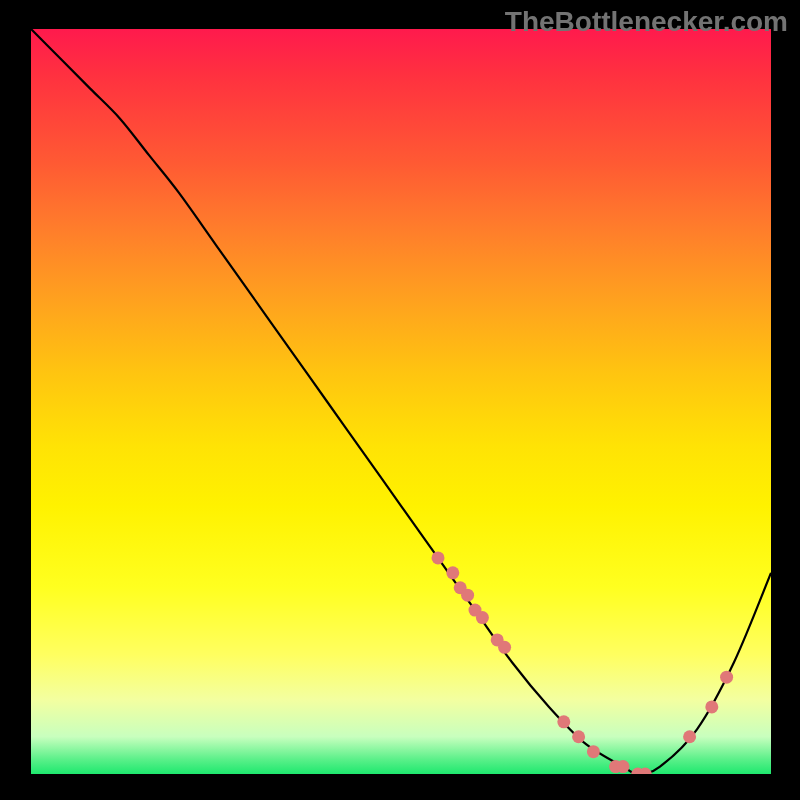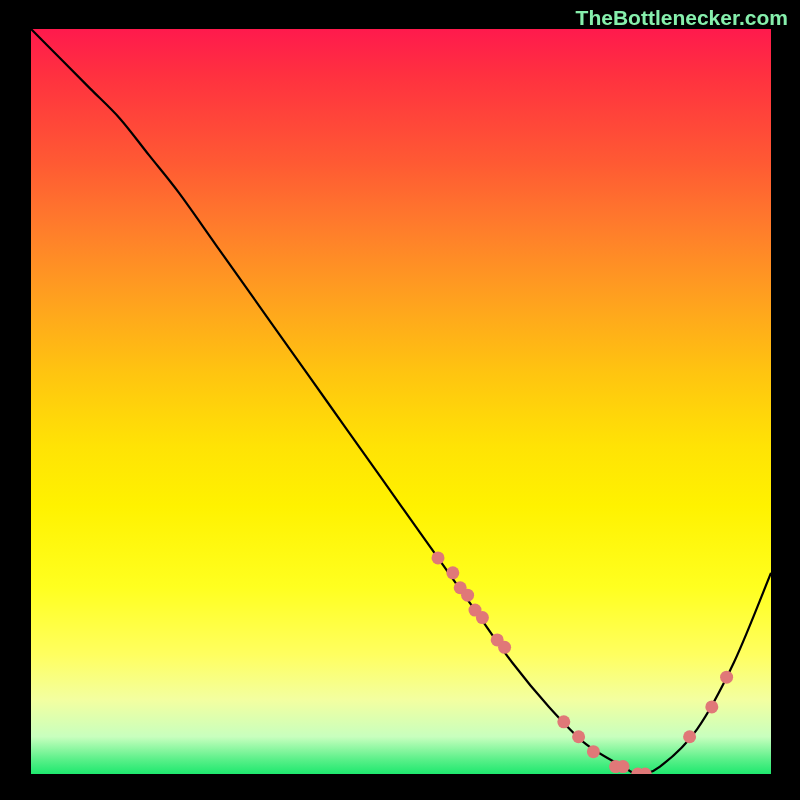--- a/index.html
+++ b/index.html
@@ -14,22 +14,22 @@
   .container {
     position: relative;
     width: 800px;
     height: 800px;
     background: #000;
   }
   .attribution {
     position: absolute;
     top: 6px;
     right: 12px;
-    color: #86efac;
-    font-size: 21px;
+    color: #737373;
+    font-size: 28px;
     font-weight: bold;
     z-index: 10;
   }
   .plot-area {
     position: absolute;
     left: 31px;
     top: 29px;
     width: 740px;
     height: 745px;
     overflow: hidden;

